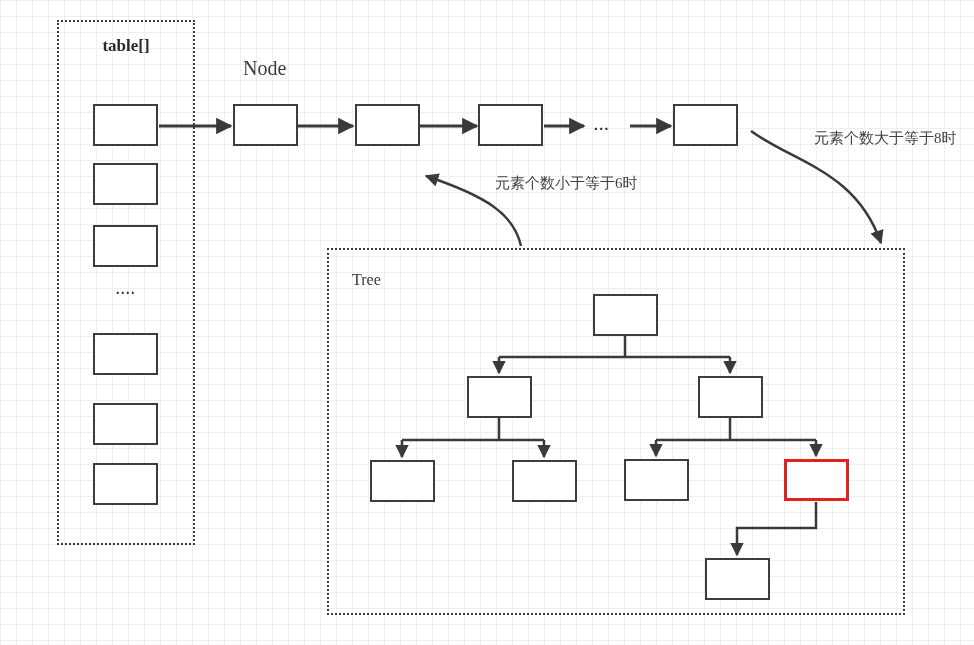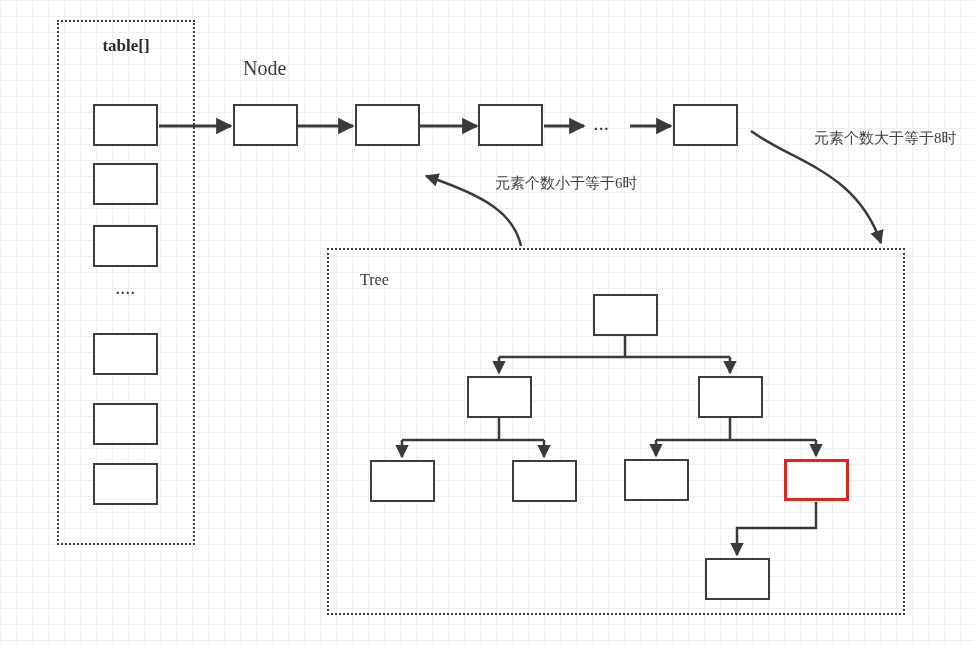--- a/index.html
+++ b/index.html
@@ -41,21 +41,21 @@
 </style>
 </head>
 <body>
 
 <div class="canvas">
 
   <div class="dotted" style="left:57px;top:20px;width:138px;height:525px;"></div>
   <div class="lbl bold center" style="left:57px;top:36px;width:138px;font-size:17px;">table[]</div>
 
   <div class="dotted" style="left:327px;top:248px;width:578px;height:367px;"></div>
-  <div class="lbl" style="left:352px;top:271px;font-size:16px;padding-left:8px;">Tree</div>
+  <div class="lbl" style="left:352px;top:271px;font-size:16px;">Tree</div>
 
   <div class="lbl" style="left:243px;top:57px;font-size:20px;">Node</div>
 
   <div class="box" style="left:93px;top:104px;"></div>
   <div class="box" style="left:93px;top:163px;"></div>
   <div class="box" style="left:93px;top:225px;"></div>
   <div class="lbl ellipsis center" style="left:57px;top:282px;width:138px;font-size:14px;">....</div>
   <div class="box" style="left:93px;top:333px;"></div>
   <div class="box" style="left:93px;top:403px;"></div>
   <div class="box" style="left:93px;top:463px;"></div>

